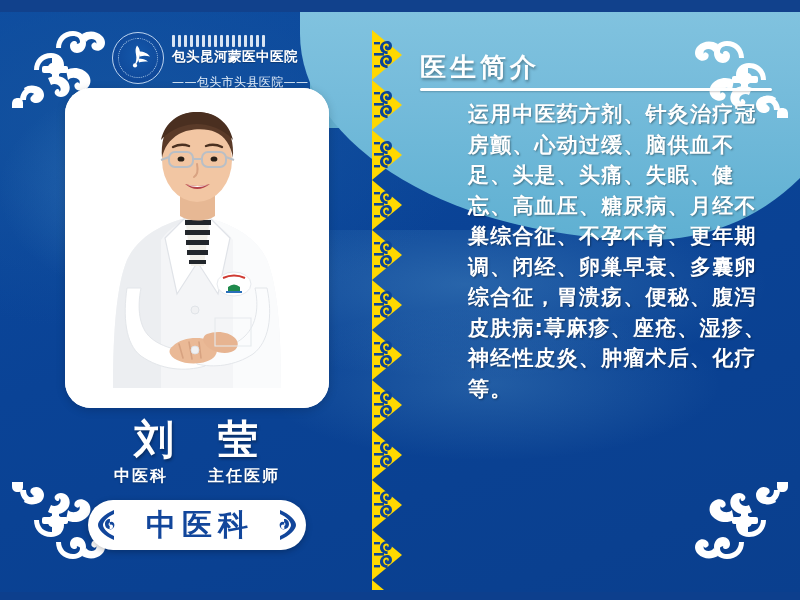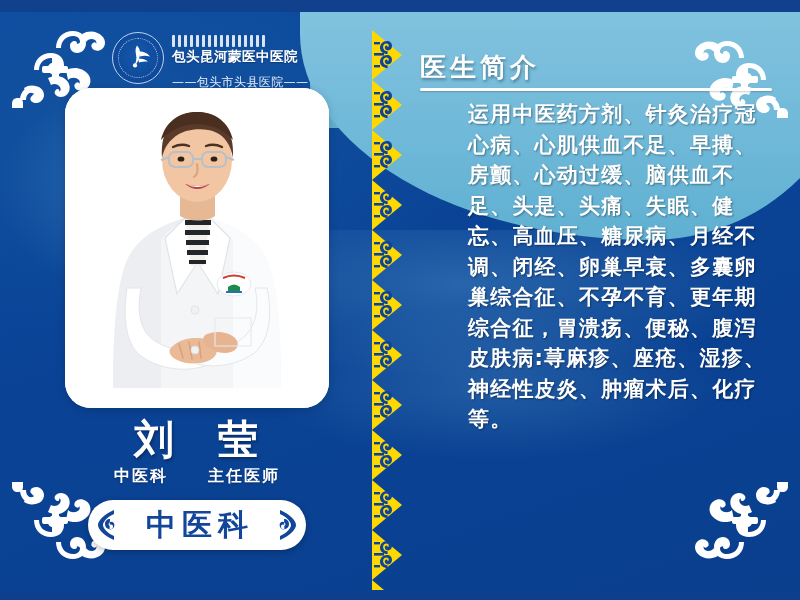--- a/index.html
+++ b/index.html
@@ -403,26 +403,25 @@
       <use href="#tri-unit" y="500"></use>
       <use href="#tri-unit" y="550"></use>
     </svg>
   </div>
 
   <div class="panel">
     <div class="panel-title">医生简介</div>
     <div class="panel-rule"></div>
     <div class="body-lines">
       <div class="body-line">运用中医药方剂、针灸治疗冠</div>
-      <div class="body-line">心病、心肌供血不足、早搏、</div>
       <div class="body-line">房颤、心动过缓、脑供血不</div>
       <div class="body-line">足、头是、头痛、失眠、健</div>
       <div class="body-line">忘、高血压、糖尿病、月经不</div>
+      <div class="body-line">巢综合征、不孕不育、更年期</div>
       <div class="body-line">调、闭经、卵巢早衰、多囊卵</div>
-      <div class="body-line">巢综合征、不孕不育、更年期</div>
       <div class="body-line">综合征，胃溃疡、便秘、腹泻</div>
       <div class="body-line">皮肤病:荨麻疹、座疮、湿疹、</div>
       <div class="body-line">神经性皮炎、肿瘤术后、化疗</div>
       <div class="body-line">等。</div>
     </div>
   </div>
 
 </div>
 
 </body></html>

